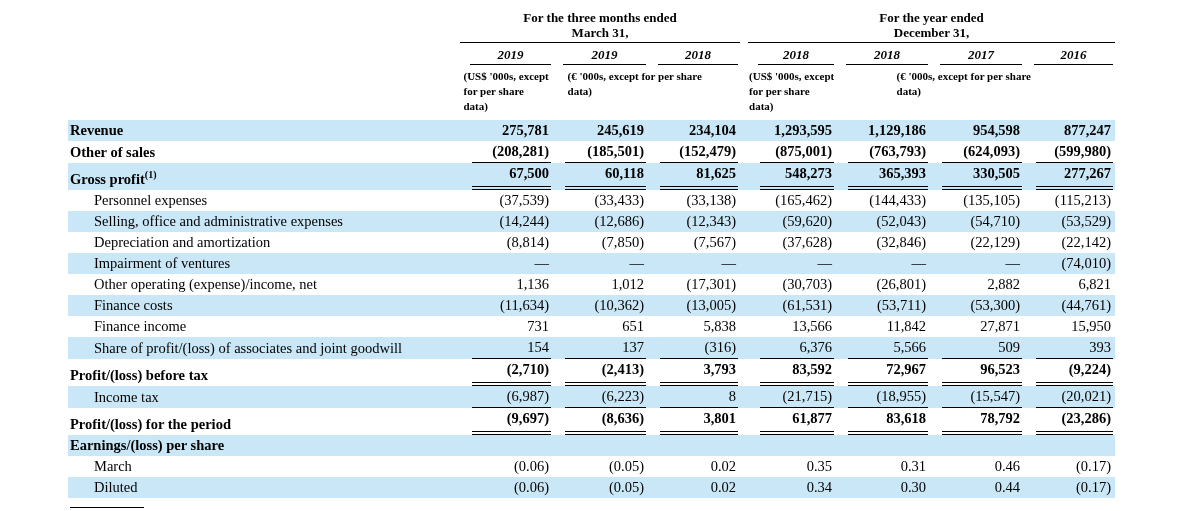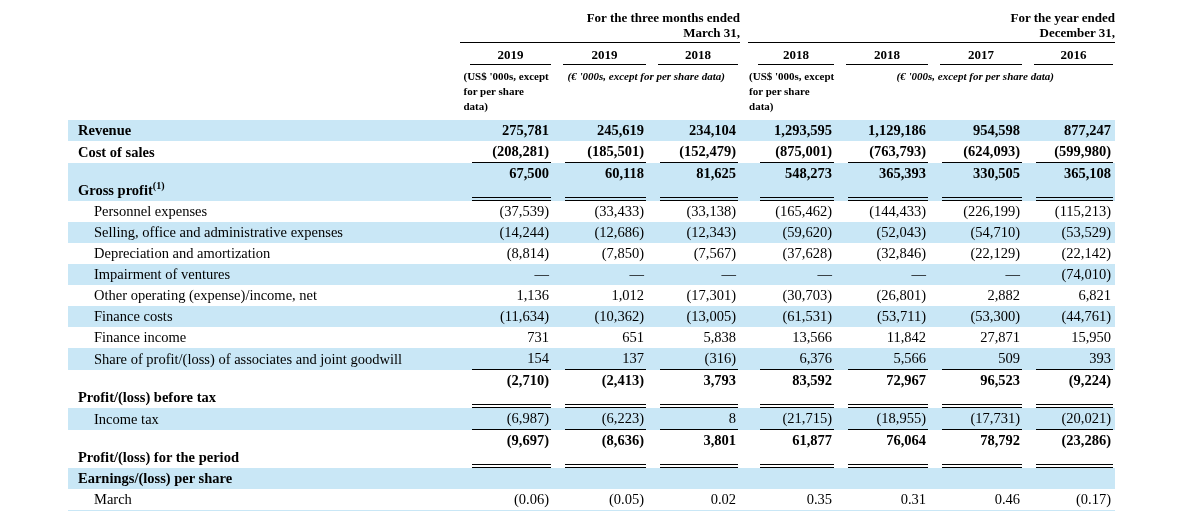--- a/index.html
+++ b/index.html
@@ -12,49 +12,49 @@
   }
   table.fin {
     border-collapse: collapse; table-layout: fixed;
     margin: 10px 0 0 68px; width: 1047px;
   }
   th, td { padding: 0; vertical-align: bottom; }
 
   
   th.hlbl, th.hsp { border: none; }
   th.grp {
-    font-weight: bold; font-size: 13px; line-height: 15px; text-align: right;
+    font-weight: bold; font-size: 13px; line-height: 15px; text-align: center;
     border-bottom: 1.5px solid var(--ink); padding-bottom: 2px;
   }
   td.yr { padding: 3px 2px 0 10px; }
   .yrline {
     border-bottom: 1.5px solid var(--ink); text-align: center;
-    font-weight: bold; font-size: 13px; line-height: 17px; padding-bottom: 1px;
+    font-weight: bold; font-size: 13px; line-height: 17px; padding-bottom: 1px; font-style: italic;
   }
   td.unit { padding: 4px 0 6px; vertical-align: top; }
   .unit-inner {
     margin: 0 auto; text-align: left; font-weight: bold;
     font-size: 11px; line-height: 15px;
   }
   .unit-inner.narrow { max-width: 86px; }
-  .unit-inner.wide { max-width: 158px; font-style: italic; }
+  .unit-inner.wide { max-width: 158px; }
 
   
   tr.stripe { background: var(--stripe); }
-  td.lbl { font-size: 14.5px; line-height: 21px; padding-left: 10px; white-space: nowrap; }
+  td.lbl { font-size: 14.5px; line-height: 21px; padding-left: 2px; white-space: nowrap; }
   td.lbl.indent { padding-left: 26px; }
   .bold { font-weight: bold; }
   sup.fnote { font-size: 10px; font-weight: bold; line-height: 0; vertical-align: super; }
   td.val { padding: 0 2px 0 12px; }
   td.val .cl {
     text-align: right; font-size: 14.5px; line-height: 21px;
     padding-right: 2px; min-height: 21px;
   }
   td.val .cl.u  { border-bottom: 1.5px solid var(--ink); font-family: Liberation Serif, serif; }
-  td.val .cl.du { border-bottom: 4px double var(--ink); padding-bottom: 13px; }
+  td.val .cl.du { border-bottom: 4px double var(--ink); padding-bottom: 2px; }
   td.sp { }
 
   .footnote-rule {
     width: 74px; border-top: 1.5px solid var(--ink);
     margin: 9px 0 0 70px; height: 0;
   }
 </style>
 </head>
 <body>
 
@@ -145,21 +145,21 @@
           <div class="cl">1,129,186</div>
         </td>
         <td class="val bold">
           <div class="cl">954,598</div>
         </td>
         <td class="val bold">
           <div class="cl">877,247</div>
         </td>
       </tr>
       <tr>
-        <td class="lbl bold"><span>Cost of sales</span></td>
+        <td class="lbl bold"><span>Other of sales</span></td>
         <td class="val bold">
           <div class="cl u">(208,281)</div>
         </td>
         <td class="val bold">
           <div class="cl u">(185,501)</div>
         </td>
         <td class="val bold">
           <div class="cl u">(152,479)</div>
         </td>
         <td class="sp"></td>
@@ -191,21 +191,21 @@
         <td class="val bold">
           <div class="cl du">548,273</div>
         </td>
         <td class="val bold">
           <div class="cl du">365,393</div>
         </td>
         <td class="val bold">
           <div class="cl du">330,505</div>
         </td>
         <td class="val bold">
-          <div class="cl du">365,108</div>
+          <div class="cl du">277,267</div>
         </td>
       </tr>
       <tr>
         <td class="lbl indent"><span>Personnel expenses</span></td>
         <td class="val">
           <div class="cl">(37,539)</div>
         </td>
         <td class="val">
           <div class="cl">(33,433)</div>
         </td>
@@ -213,21 +213,21 @@
           <div class="cl">(33,138)</div>
         </td>
         <td class="sp"></td>
         <td class="val">
           <div class="cl">(165,462)</div>
         </td>
         <td class="val">
           <div class="cl">(144,433)</div>
         </td>
         <td class="val">
-          <div class="cl">(226,199)</div>
+          <div class="cl">(135,105)</div>
         </td>
         <td class="val">
           <div class="cl">(115,213)</div>
         </td>
       </tr>
       <tr class="stripe">
         <td class="lbl indent"><span>Selling, office and administrative expenses</span></td>
         <td class="val">
           <div class="cl">(14,244)</div>
         </td>
@@ -438,21 +438,21 @@
           <div class="cl u">8</div>
         </td>
         <td class="sp"></td>
         <td class="val">
           <div class="cl u">(21,715)</div>
         </td>
         <td class="val">
           <div class="cl u">(18,955)</div>
         </td>
         <td class="val">
-          <div class="cl u">(17,731)</div>
+          <div class="cl u">(15,547)</div>
         </td>
         <td class="val">
           <div class="cl u">(20,021)</div>
         </td>
       </tr>
       <tr>
         <td class="lbl bold"><span>Profit/(loss) for the period</span></td>
         <td class="val bold">
           <div class="cl du">(9,697)</div>
         </td>
@@ -460,21 +460,21 @@
           <div class="cl du">(8,636)</div>
         </td>
         <td class="val bold">
           <div class="cl du">3,801</div>
         </td>
         <td class="sp"></td>
         <td class="val bold">
           <div class="cl du">61,877</div>
         </td>
         <td class="val bold">
-          <div class="cl du">76,064</div>
+          <div class="cl du">83,618</div>
         </td>
         <td class="val bold">
           <div class="cl du">78,792</div>
         </td>
         <td class="val bold">
           <div class="cl du">(23,286)</div>
         </td>
       </tr>
       <tr class="stripe">
         <td class="lbl bold"><span>Earnings/(loss) per share</span></td>

